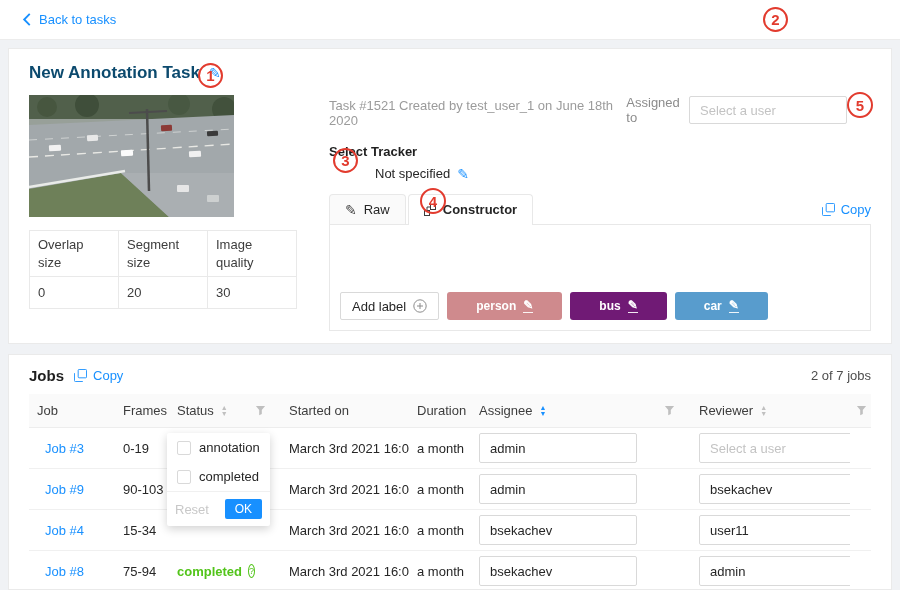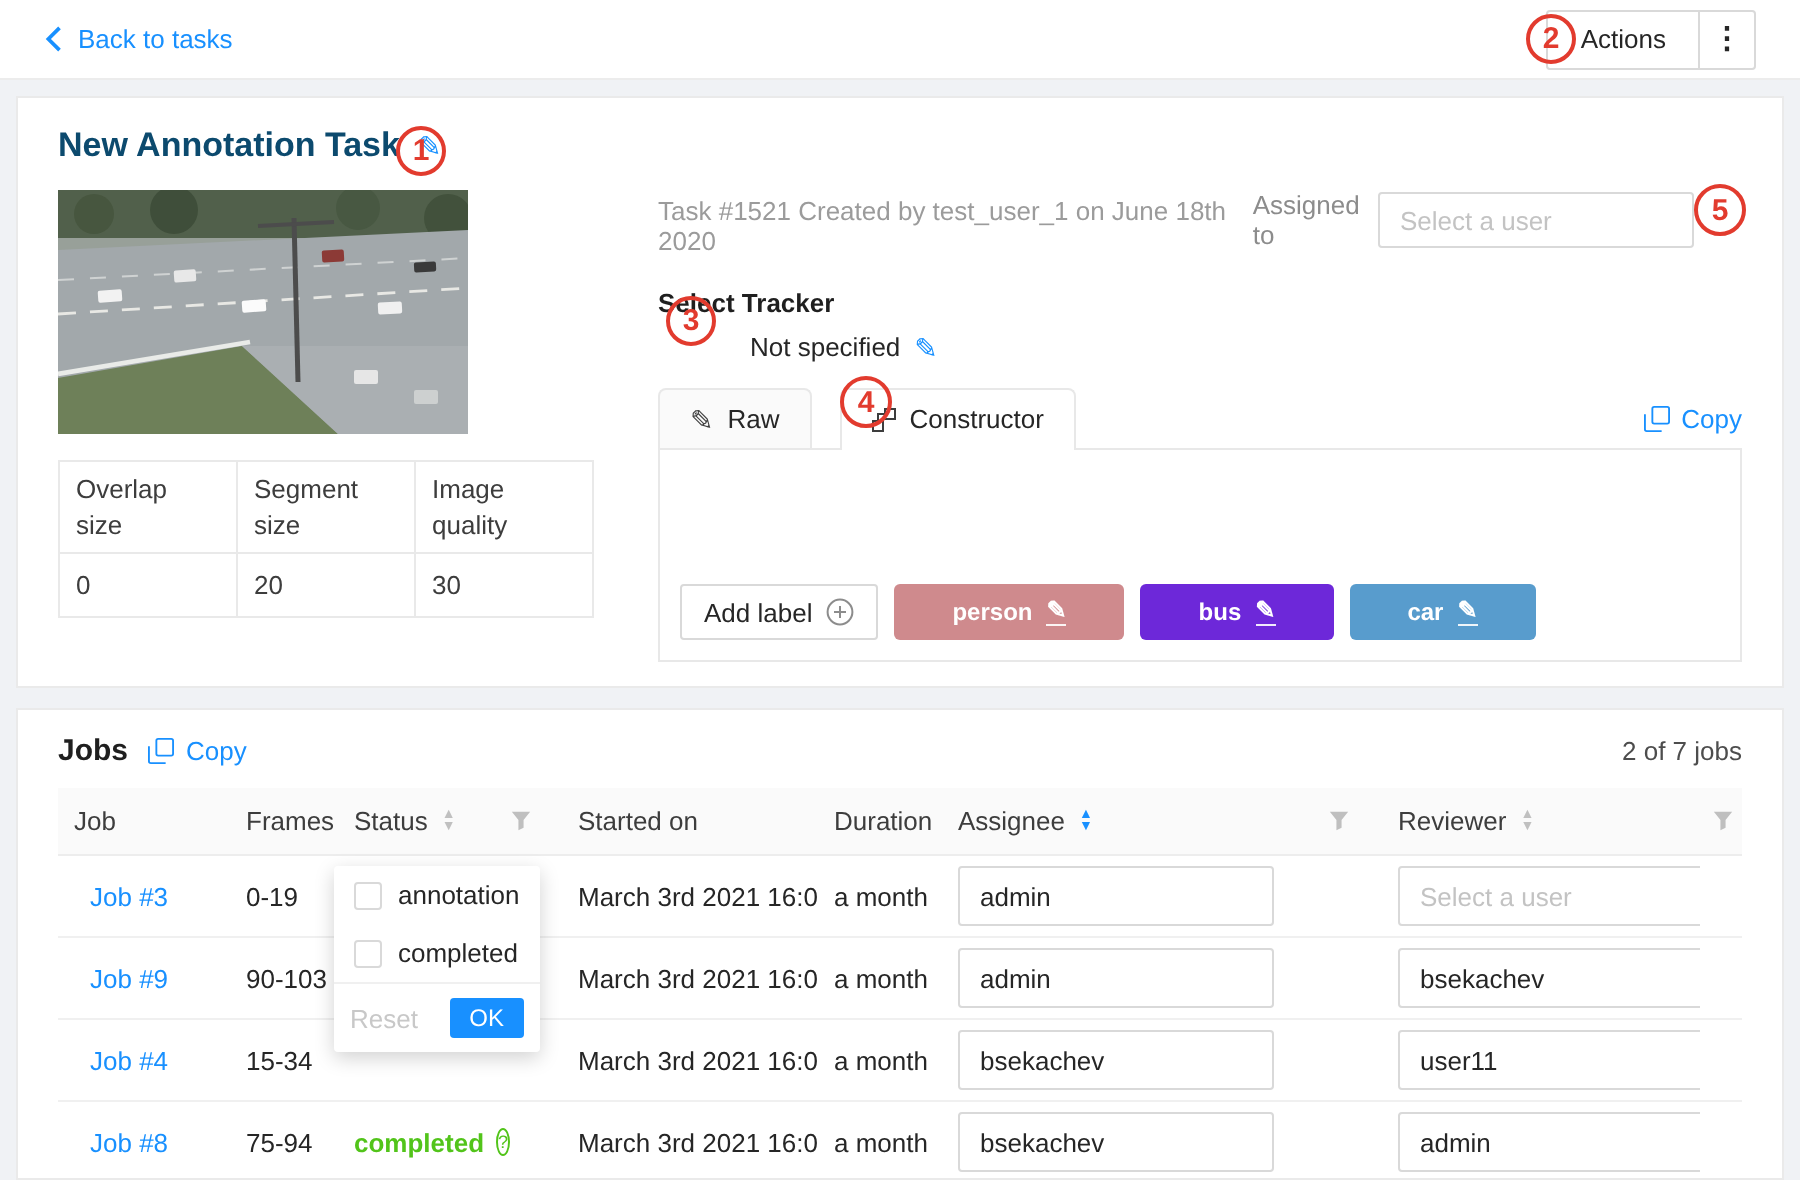--- a/index.html
+++ b/index.html
@@ -48,21 +48,21 @@
   .assigned { display:flex; align-items:center; gap:9px; margin-right:24px; }
   .assigned label { color:#8c8c8c; font-size:13px; }
   .assigned input { width:158px; height:28px; border:1px solid #d9d9d9; border-radius:2px; padding:0 10px; font-size:13px; font-family:inherit; color:#262626; outline:none; }
   input::placeholder { color:#c3c3c3; }
 
   .issue-label { margin-top:16px; font-size:13px; font-weight:700; color:#1f1f1f; }
   .issue-value { margin-top:7px; font-size:13px; display:flex; align-items:center; gap:7px; color:#262626;margin-left:46px; }
 
   .tabs-row { margin-top:13px; display:flex; align-items:flex-end; border-bottom:1px solid #e8e8e8; }
   .tab { display:flex; align-items:center; gap:7px; padding:7px 15px; font-size:13px; color:#262626; border:1px solid #e8e8e8; border-bottom:none; border-radius:4px 4px 0 0; background:#fafafa; margin-right:2px; cursor:pointer; }
-  .tab.active { background:#fff; font-weight:400; margin-bottom:-1px; padding-bottom:8px;margin-left:12px; }
+  .tab.active { background:#fff; font-weight:700; margin-bottom:-1px; padding-bottom:8px; }
   .copy-link { margin-left:auto; display:flex; align-items:center; gap:6px; color:#1890ff; font-size:13px; cursor:pointer; padding-bottom:7px; }
 
   .labels-panel { border:1px solid #e8e8e8; border-top:none; height:106px; padding:10px; display:flex; align-items:flex-end; gap:8px; }
   .add-label { display:flex; align-items:center; gap:7px; border:1px solid #d9d9d9; border-radius:2px; background:#fff; font-family:inherit; font-size:13px; color:#262626; padding:5px 11px; cursor:pointer; height:28px; }
   .chip { height:28px; border-radius:3px; color:#fff; font-size:12px; font-weight:700; display:flex; align-items:center; gap:7px; padding:0 29px; cursor:pointer; }
   .chip .chip-pencil { font-size:12px; border-bottom:1px solid rgba(255,255,255,.9); line-height:1.1; }
 
   
   .jobs-head { display:flex; align-items:center; gap:10px; }
   .jobs-title { font-size:15px; font-weight:700; color:#1f1f1f; }
@@ -101,24 +101,20 @@
 
 <div class="page">
 
   <header class="topbar">
     <a class="back">
       <svg width="9" height="13" viewBox="0 0 9 14">
           <path d="M8 1 2 7l6 6" stroke="#1890ff" stroke-width="2" fill="none"></path>
         </svg>
       <span>Back to tasks</span>
     </a>
-    <div class="actions-group">
-      <button class="actions-btn">Actions</button>
-      <button class="dots-btn"><span>⋮</span></button>
-    </div>
   </header>
 
   <section class="card main-card">
     <div class="task-title-row">
       <h1>New Annotation Task</h1>
       <span class="pencil blue">✎</span>
     </div>
 
     <div class="task-body">
       <div class="left-col">
@@ -206,21 +202,21 @@
             <span>Add label</span>
             <svg width="14" height="14" viewBox="0 0 14 14">
               <circle cx="7" cy="7" r="6.2" stroke="#8c8c8c" fill="none"></circle>
               <path d="M7 4v6M4 7h6" stroke="#8c8c8c"></path>
             </svg>
           </button>
           <span class="chip" style="background: rgb(207, 138, 141);">
             <span>person</span>
             <span class="chip-pencil">✎</span>
           </span>
-          <span class="chip" style="background: #6d28d9;">
+          <span class="chip" style="background: #701a75;">
             <span>bus</span>
             <span class="chip-pencil">✎</span>
           </span>
           <span class="chip" style="background: rgb(88, 156, 205);">
             <span>car</span>
             <span class="chip-pencil">✎</span>
           </span>
         </div>
       </div>
     </div>

